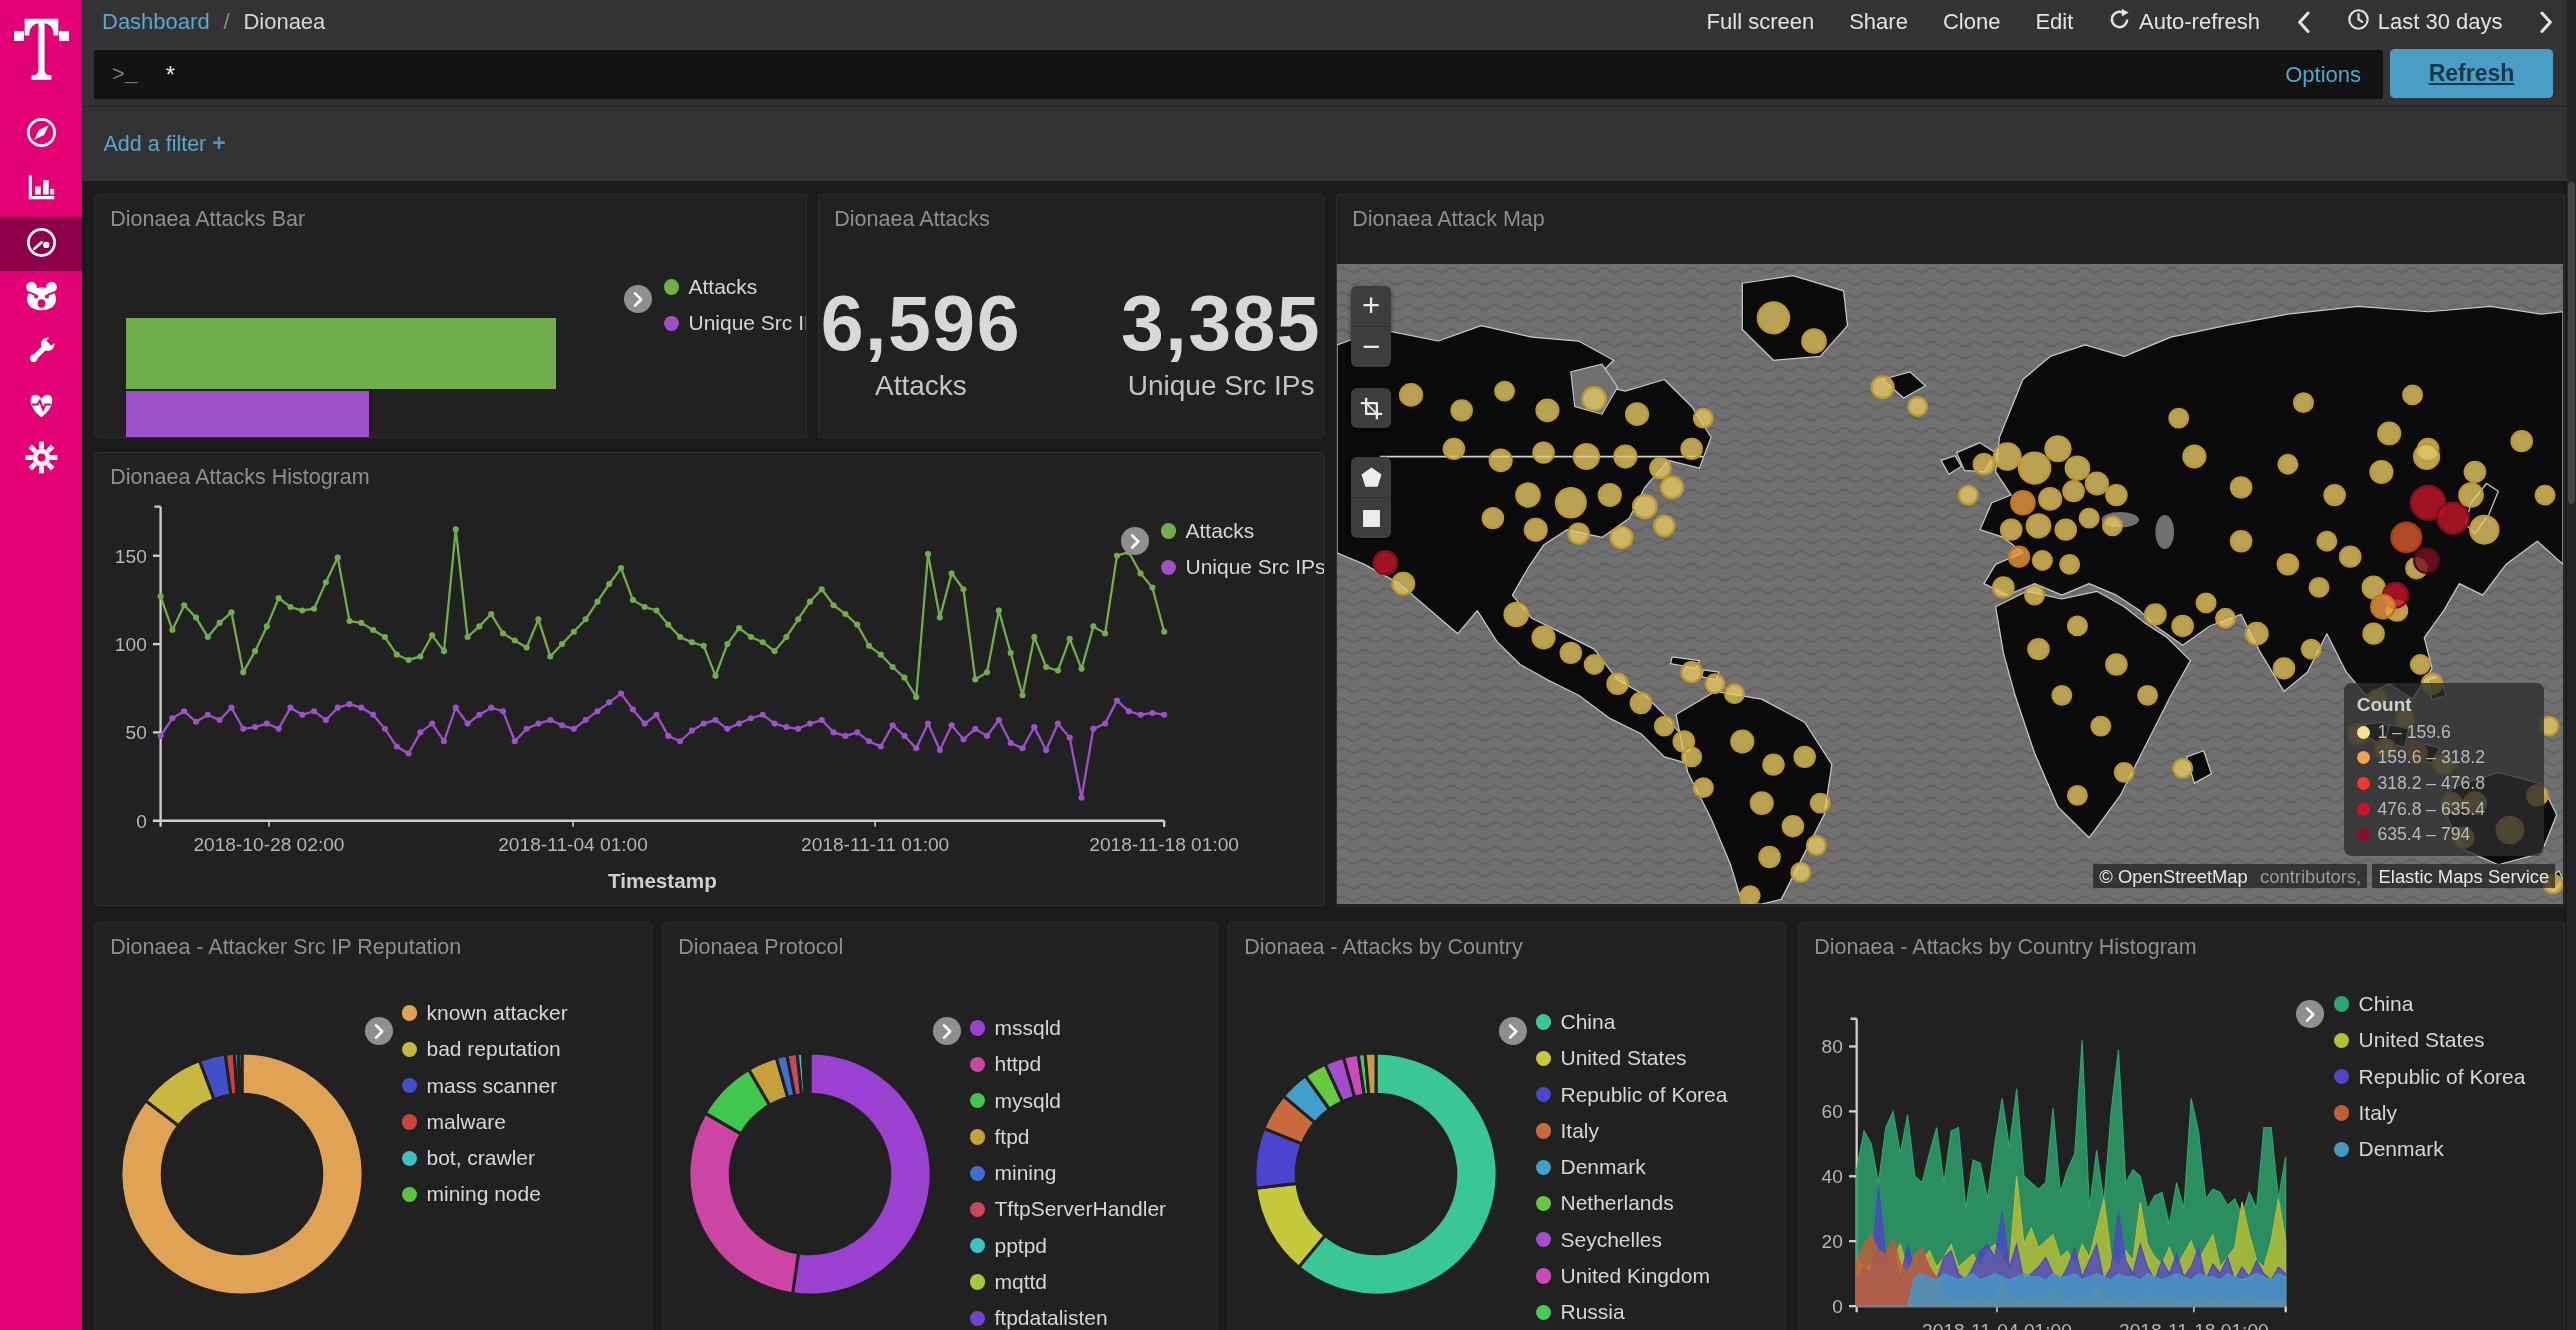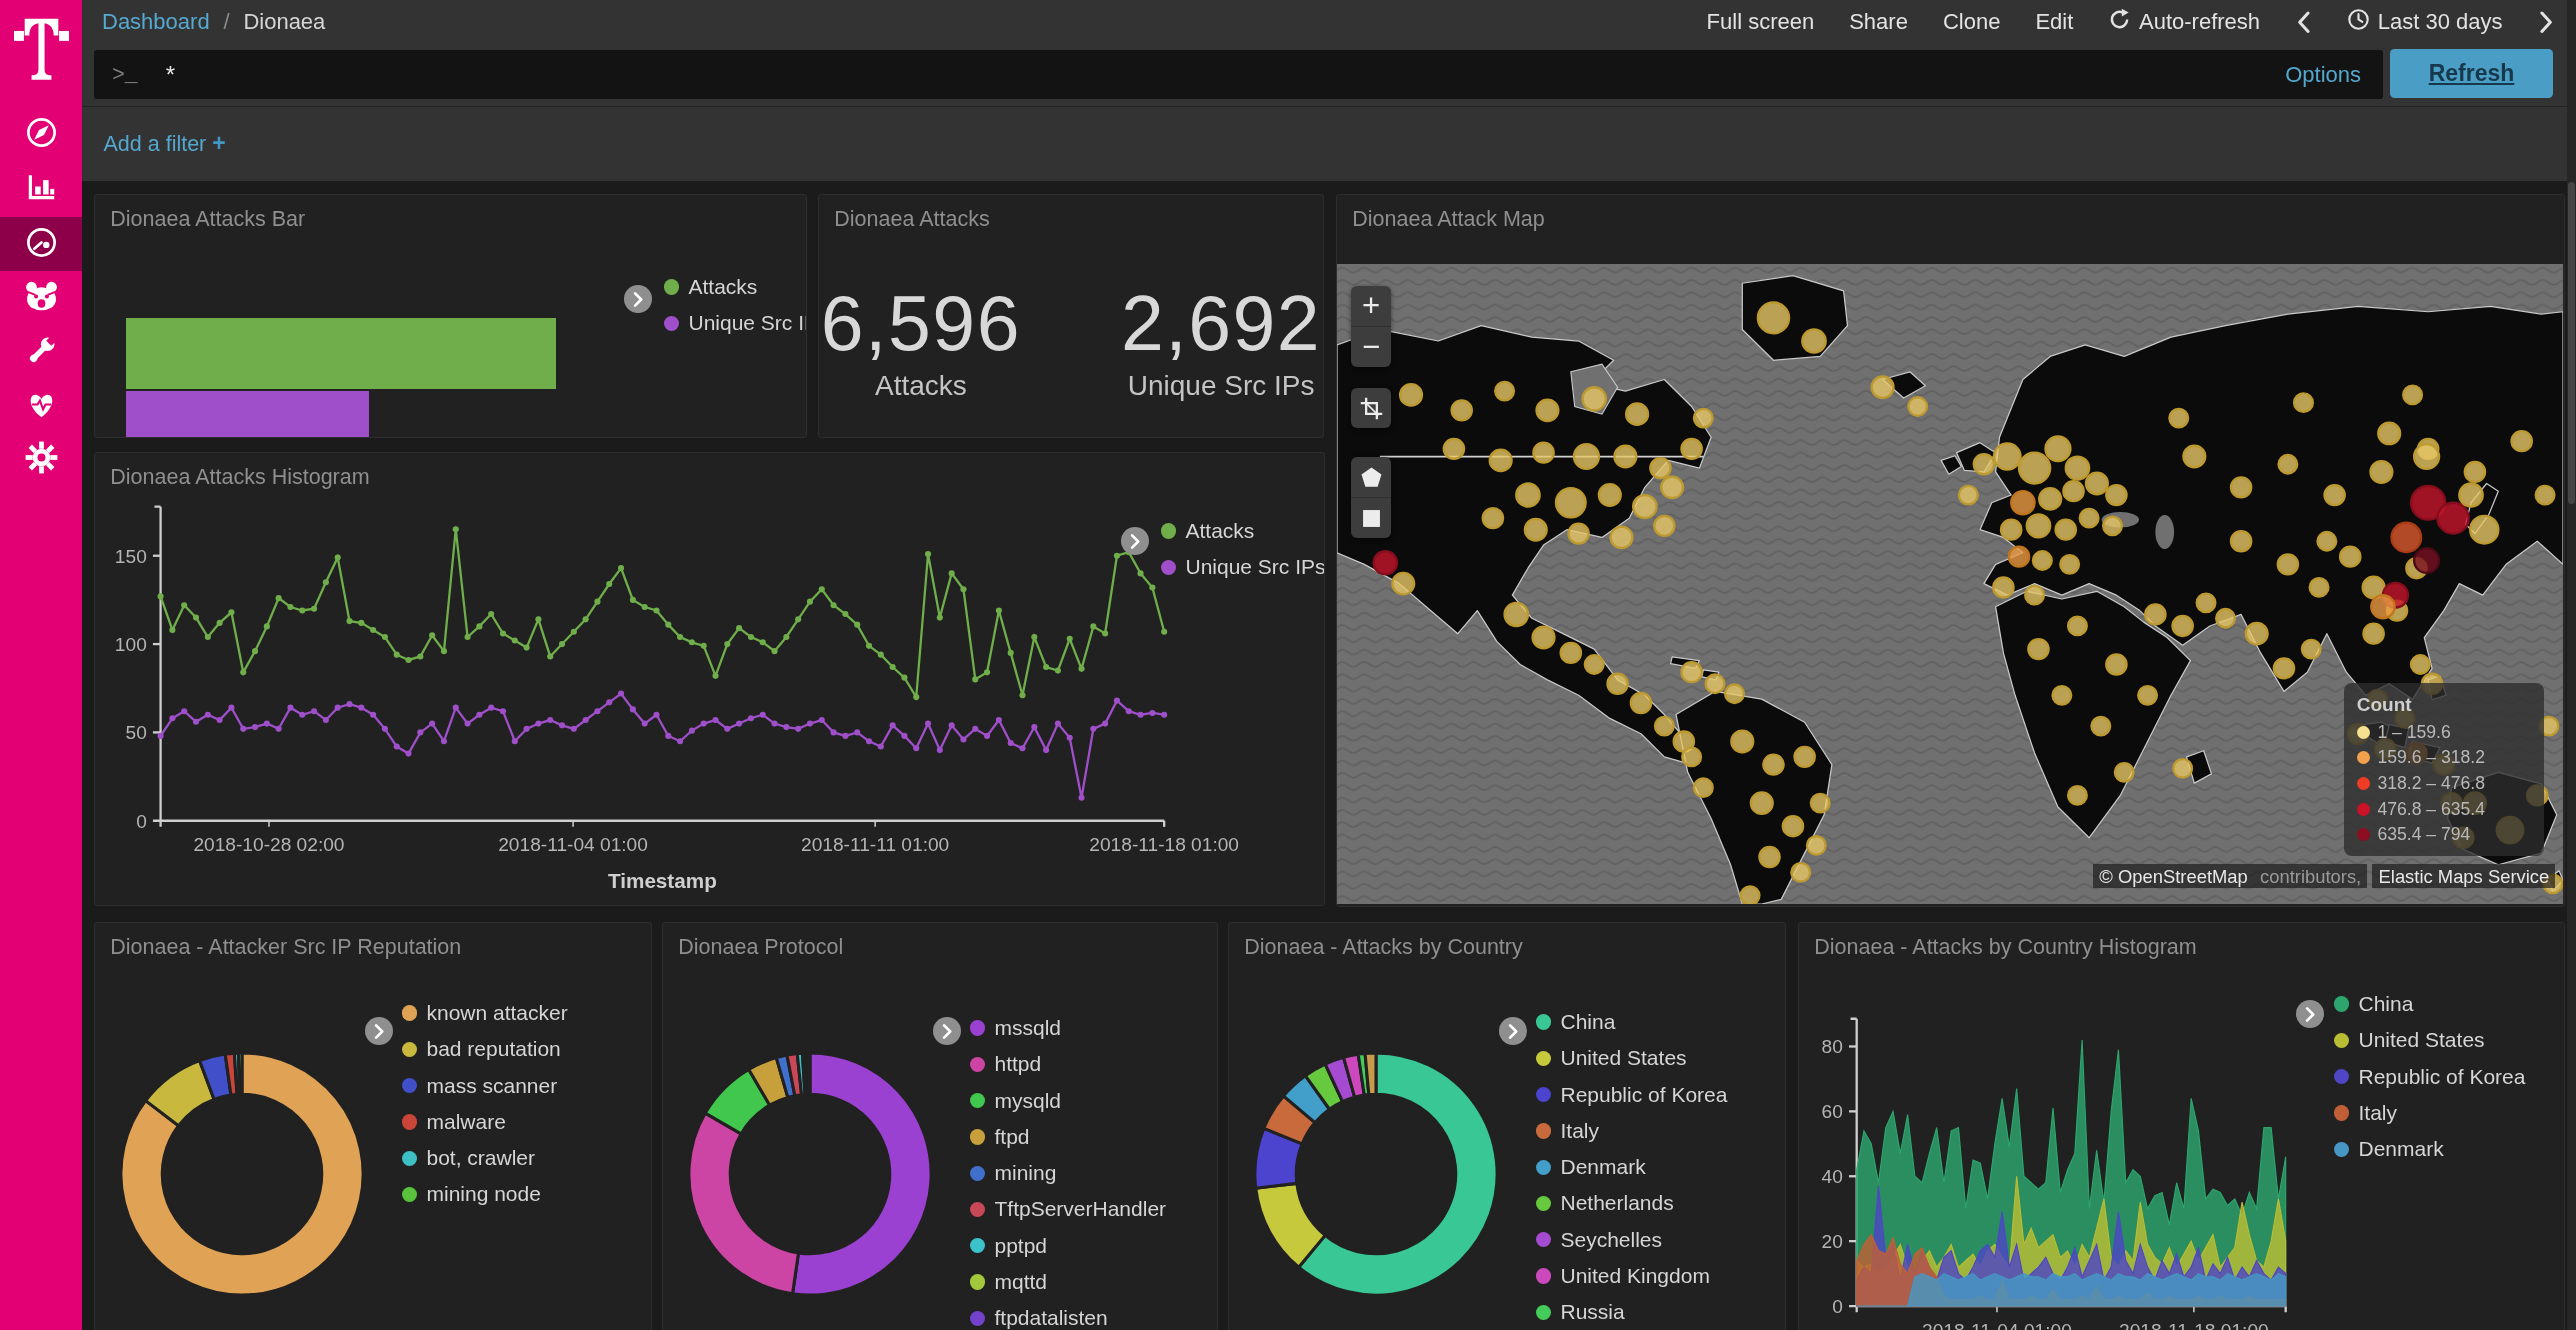--- a/index.html
+++ b/index.html
@@ -33,21 +33,21 @@
   .legend{position:absolute;display:flex;flex-direction:column;gap:12.3px;z-index:6;}
   .legend-row{display:flex;align-items:center;gap:9.2px;font-size:21px;color:#d6d6d6;cursor:pointer;white-space:nowrap;}
   .legend-row .dot{width:15.3px;height:15.3px;border-radius:50%;flex:none;}
   .toggle{position:absolute;width:28px;height:28px;border-radius:50%;background:#8f8f8f;display:flex;align-items:center;justify-content:center;cursor:pointer;z-index:6;}
   
   #bar-plot{position:absolute;left:31px;top:123px;width:475px;height:199px;}
   .hbar{position:absolute;left:0;height:71px;}
   
   #metric-row{position:absolute;left:0;top:84px;width:100%;display:flex;justify-content:center;gap:100px;}
   .metric{text-align:center;}
-  .metric .val{font-size:77px;font-weight:normal;color:#d8d8d8;letter-spacing:1.5px;}
+  .metric .val{font-size:77px;font-weight:bold;color:#d8d8d8;letter-spacing:1.5px;}
   .metric .lab{font-size:28px;color:#c4c4c4;margin-top:1.5px;}
   
   #map-area{position:absolute;left:0;top:69px;width:1226px;height:640px;}
   #map-svg{width:100%;height:100%;display:block;}
   .map-group{position:absolute;left:14px;background:#3d3d3d;border-radius:6.1px;box-shadow:0 1.5px 4.6px rgba(0,0,0,.45);overflow:hidden;z-index:7;}
   .map-btn{width:40px;height:40px;display:flex;align-items:center;justify-content:center;color:#ececec;font-size:31px;cursor:pointer;border-bottom:0.8px solid #303030;}
   .map-btn:last-child{border-bottom:none;}
   #map-legend{position:absolute;right:19px;top:419px;width:175px;background:rgba(45,45,45,.78);border-radius:7.7px;padding:10.7px 12.3px;z-index:7;}
   #map-legend .mtitle{font-size:19px;color:#cfcfcf;font-weight:bold;margin-bottom:6.1px;}
   .mrow{display:flex;align-items:center;gap:7.7px;font-size:17.6px;color:#b9b9b9;margin-top:4.6px;cursor:default;}
@@ -228,21 +228,21 @@
 </div>
 
 <div class="panel" style="left:818px;top:194px;width:504px;height:242px;">
   <div class="panel-title">Dionaea Attacks</div>
   <div id="metric-row">
     <div class="metric">
       <div class="val">6,596</div>
       <div class="lab">Attacks</div>
     </div>
     <div class="metric">
-      <div class="val">2,692</div>
+      <div class="val">3,385</div>
       <div class="lab">Unique Src IPs</div>
     </div>
   </div>
 </div>
 
 <div class="panel" style="left:1336px;top:194px;width:1227px;height:711px;">
   <div class="panel-title">Dionaea Attack Map</div>
   <div id="map-area">
     <svg id="map-svg" viewBox="0 0 1573 831" preserveAspectRatio="none">
         <defs>

